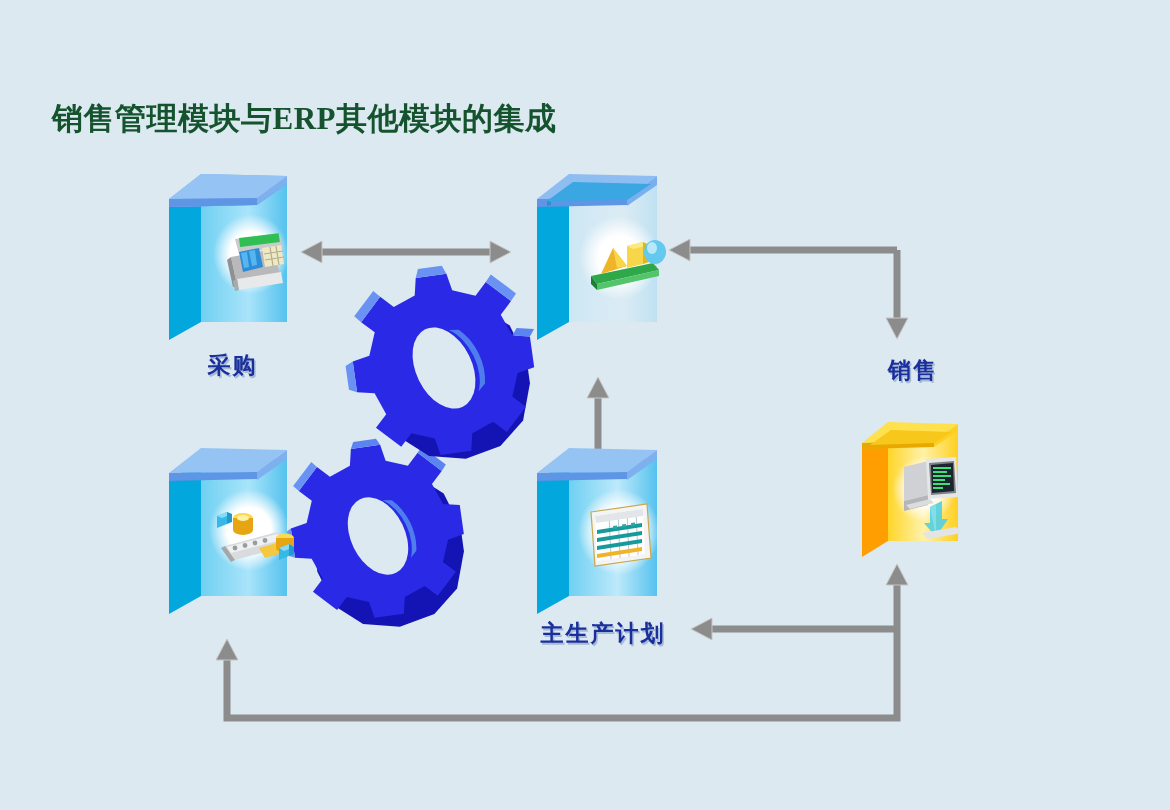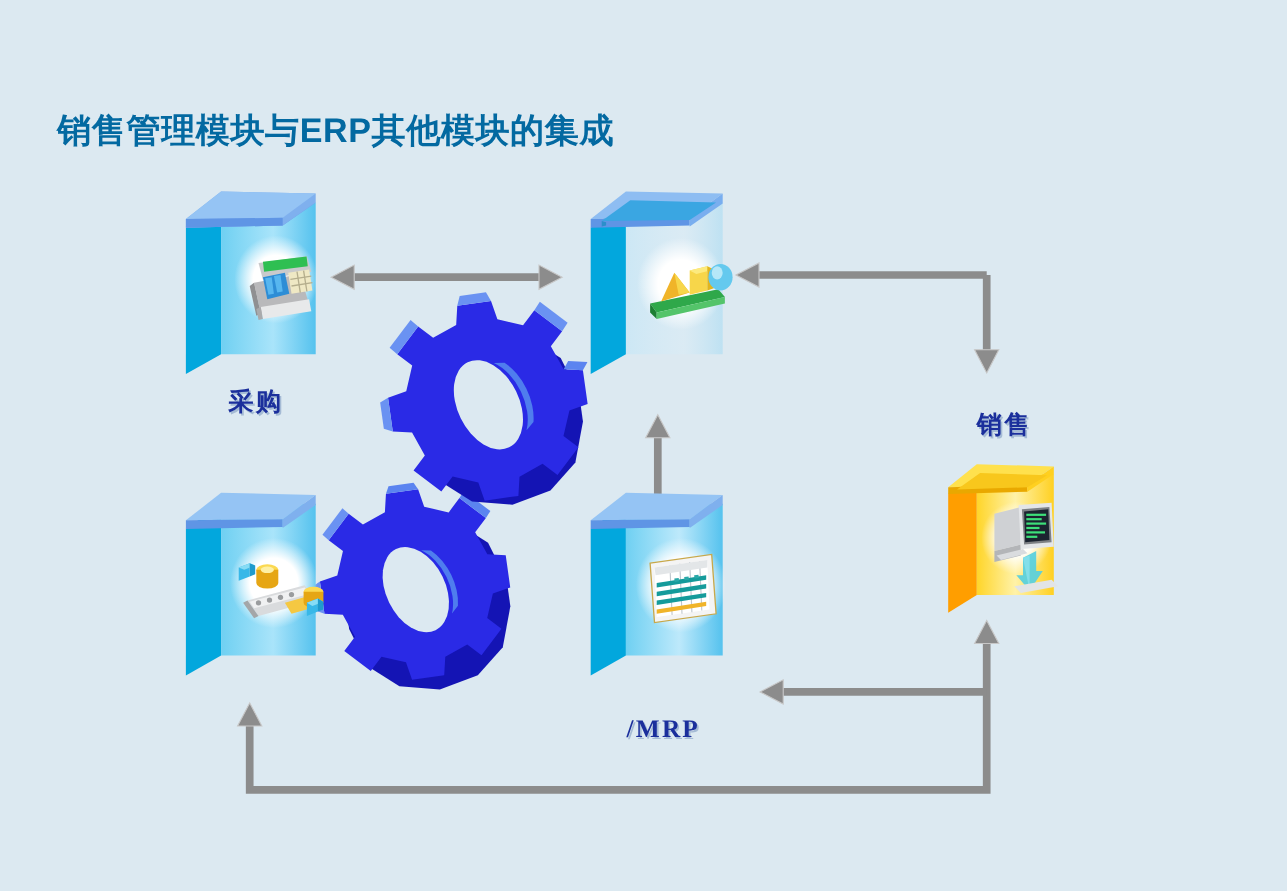--- a/index.html
+++ b/index.html
@@ -7,24 +7,24 @@
     width:1170px;height:810px;
     background:#dce9f1;
     font-family:"Liberation Sans", sans-serif;
     overflow:hidden;
   }
   #stage{position:relative;width:1170px;height:810px;}
 
   .title{
     position:absolute;
     left:52px;top:98px;
-    font-family:Liberation Sans, sans-serif;
+    font-family:Liberation Serif, serif;
     font-size:31px;
     font-weight:bold;
-    color:#0369a1;
+    color:#14532d;
     letter-spacing:0.5px;
     white-space:nowrap;
   }
 
   
   .module{position:absolute;}
   .box{position:absolute;left:0;top:0;}
   .mlabel{
     position:absolute;
     width:100%;
@@ -323,25 +323,25 @@
           <polygon points="10,58 55,51 55,55 10,62" fill="#f0b429"></polygon>
         </g>
 
         <g fill="#2aa8a8">
           <rect x="26" y="30" width="4" height="3" transform="rotate(-7 26 30)"></rect>
           <rect x="35" y="28.5" width="4" height="3" transform="rotate(-7 35 28.5)"></rect>
           <rect x="44" y="27" width="4" height="3" transform="rotate(-7 44 27)"></rect>
         </g>
       </g>
     </svg>
-    <div class="mlabel" style="top:203px;">/MRP</div>
+    <div class="mlabel" style="top:174px;">主生产计划</div>
   </div>
 
   <div class="module" style="left:858px;top:357px;width:110px;height:210px;">
-    <div class="mlabel" style="top:16px;">销售</div>
+    <div class="mlabel" style="top:0px;">销售</div>
     <svg class="box" style="top:62px;" width="110" height="148" viewBox="0 0 110 148">
       <defs>
         <linearGradient id="slFront" x1="0" y1="0" x2="1" y2="0">
           <stop offset="0%" stop-color="#ffd529"></stop>
             <stop offset="50%" stop-color="#fff2a8"></stop>
           <stop offset="100%" stop-color="#ffd021"></stop>
         </linearGradient>
         <radialGradient id="slGlow" cx="50%" cy="50%" r="50%">
           <stop offset="48%" stop-color="#ffffff" stop-opacity=".95"></stop>
           <stop offset="100%" stop-color="#ffffff" stop-opacity="0"></stop>

